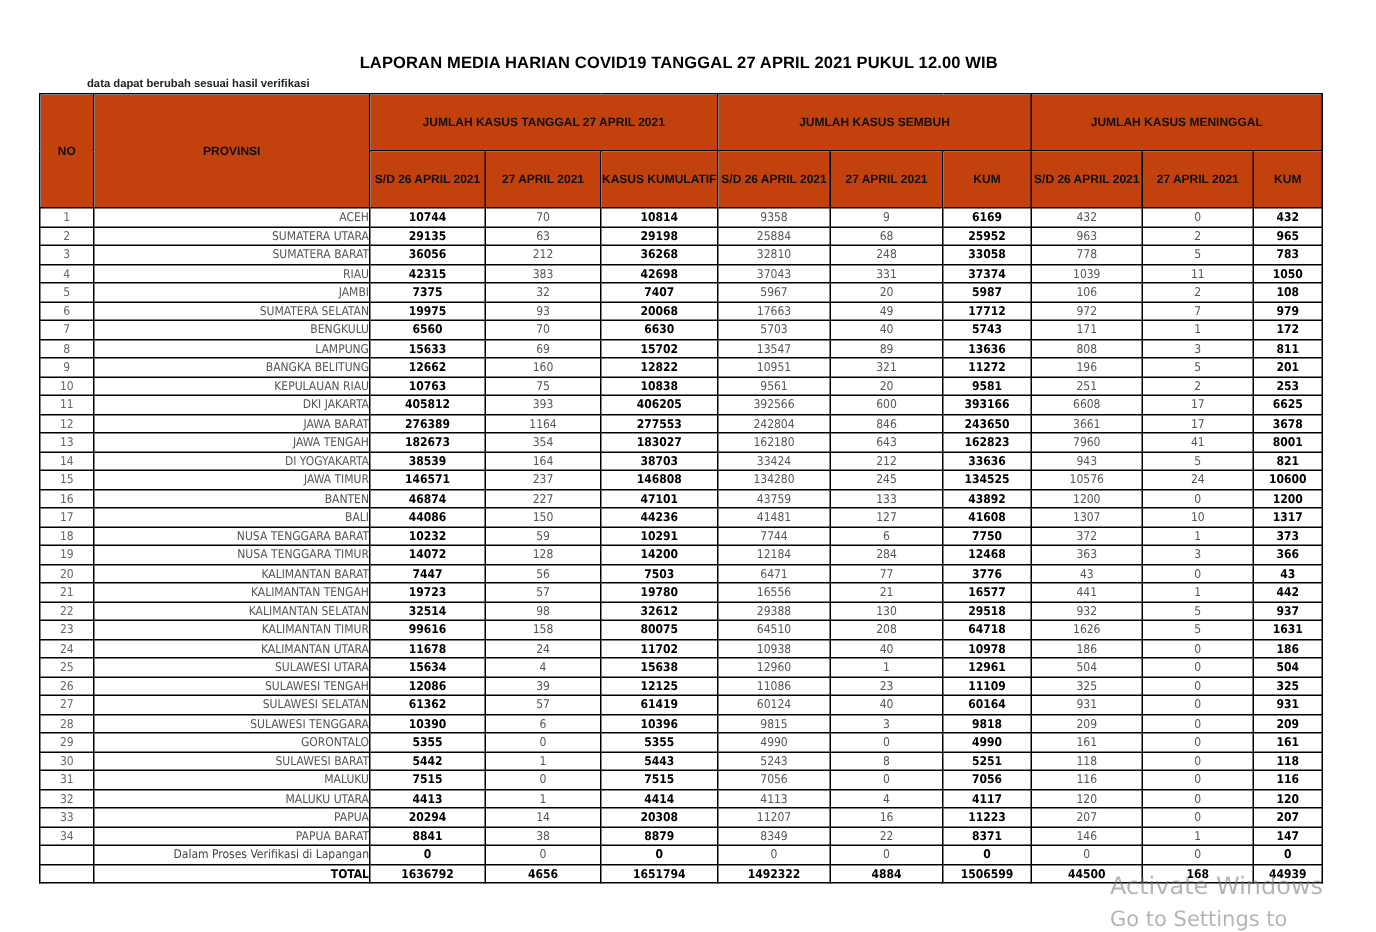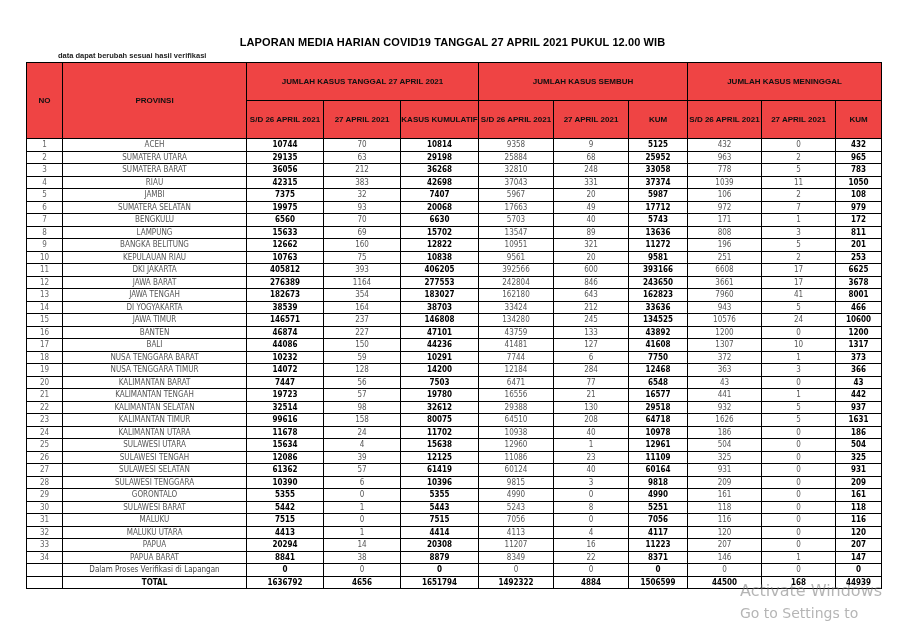--- a/index.html
+++ b/index.html
@@ -1,26 +1,26 @@
 <!DOCTYPE html>
 <html><head>
 <meta charset="utf-8">
 <style>
   html, body { margin:0; padding:0; background:#ffffff; }
   body { width:917px; height:621px; position:relative; overflow:hidden; font-family:"Liberation Sans", sans-serif; }
   .title { position:absolute; left:0; width:905px; top:36px; text-align:center; font-weight:bold; font-size:11px; color:#000; letter-spacing:0.1px; }
   .note { position:absolute; left:58px; top:51px; font-size:7.5px; font-weight:bold; color:#222; }
   table.report { position:absolute; left:26px; top:62px; border-collapse:collapse; table-layout:fixed; }
   table.report th, table.report td { border:1px solid #000; padding:0; overflow:hidden; white-space:nowrap; }
-  table.report th { background:#ef4444; font-size:8px; font-weight:bold; color:#111; text-align:center; line-height:12px; }
+  table.report th { background:#c2410c; font-size:8px; font-weight:bold; color:#111; text-align:center; line-height:12px; }
   th.grp { height:37px; border-bottom:1.5px solid #000; }
   th.sub { height:37px; }
   td { height:11.5px; font-size:8.5px; line-height:11.5px; font-family:"DejaVu Sans Condensed","DejaVu Sans", sans-serif; }
   td.no { text-align:center; color:#666; font-size:8px; }
-  td.prov { text-align:center; padding-left:3px; color:#555; font-size:8px; }
+  td.prov { text-align:right; padding-left:3px; color:#555; font-size:8px; }
   td.num { text-align:center; color:#555; font-size:8px; }
   td.bold { font-weight:bold; color:#000; }
   tr.total td { font-weight:bold; color:#000; border-top:1.5px solid #000; }
   tr.total td.prov { color:#000; }
   tr.verif td.prov { color:#444; }
   .source { position:absolute; left:28px; top:636px; font-size:9px; font-weight:bold; color:#111; }
   .watermark { position:absolute; left:740px; top:580px; color:rgba(120,120,120,0.55); font-size:16px; line-height:22px; pointer-events:none; font-family:"DejaVu Sans", sans-serif; }
   .watermark .l2 { font-size:14px; }
 </style>
 </head>
@@ -65,21 +65,21 @@
   </thead>
   <tbody id="tbody">
       <tr>
         <td class="no">1</td>
         <td class="prov">ACEH</td>
         <td class="num bold">10744</td>
         <td class="num">70</td>
         <td class="num bold">10814</td>
         <td class="num">9358</td>
         <td class="num">9</td>
-        <td class="num bold">5125</td>
+        <td class="num bold">6169</td>
         <td class="num">432</td>
         <td class="num">0</td>
         <td class="num bold">432</td>
       </tr>
       <tr>
         <td class="no">2</td>
         <td class="prov">SUMATERA UTARA</td>
         <td class="num bold">29135</td>
         <td class="num">63</td>
         <td class="num bold">29198</td>
@@ -237,21 +237,21 @@
         <td class="no">14</td>
         <td class="prov">DI YOGYAKARTA</td>
         <td class="num bold">38539</td>
         <td class="num">164</td>
         <td class="num bold">38703</td>
         <td class="num">33424</td>
         <td class="num">212</td>
         <td class="num bold">33636</td>
         <td class="num">943</td>
         <td class="num">5</td>
-        <td class="num bold">466</td>
+        <td class="num bold">821</td>
       </tr>
       <tr>
         <td class="no">15</td>
         <td class="prov">JAWA TIMUR</td>
         <td class="num bold">146571</td>
         <td class="num">237</td>
         <td class="num bold">146808</td>
         <td class="num">134280</td>
         <td class="num">245</td>
         <td class="num bold">134525</td>
@@ -312,21 +312,21 @@
         <td class="num bold">366</td>
       </tr>
       <tr>
         <td class="no">20</td>
         <td class="prov">KALIMANTAN BARAT</td>
         <td class="num bold">7447</td>
         <td class="num">56</td>
         <td class="num bold">7503</td>
         <td class="num">6471</td>
         <td class="num">77</td>
-        <td class="num bold">6548</td>
+        <td class="num bold">3776</td>
         <td class="num">43</td>
         <td class="num">0</td>
         <td class="num bold">43</td>
       </tr>
       <tr>
         <td class="no">21</td>
         <td class="prov">KALIMANTAN TENGAH</td>
         <td class="num bold">19723</td>
         <td class="num">57</td>
         <td class="num bold">19780</td>

